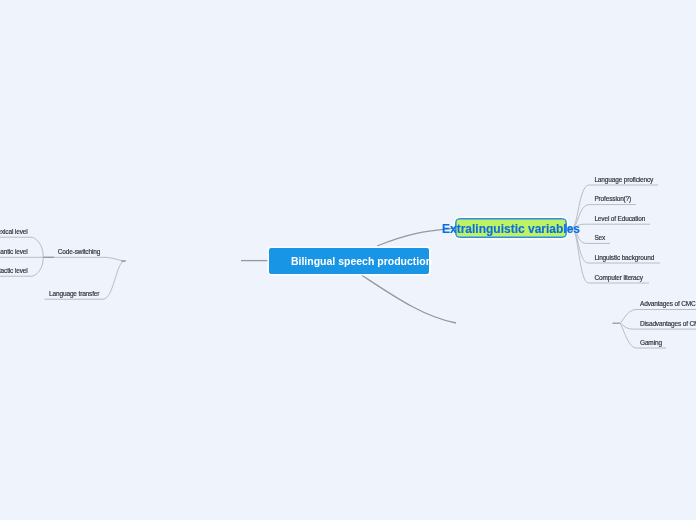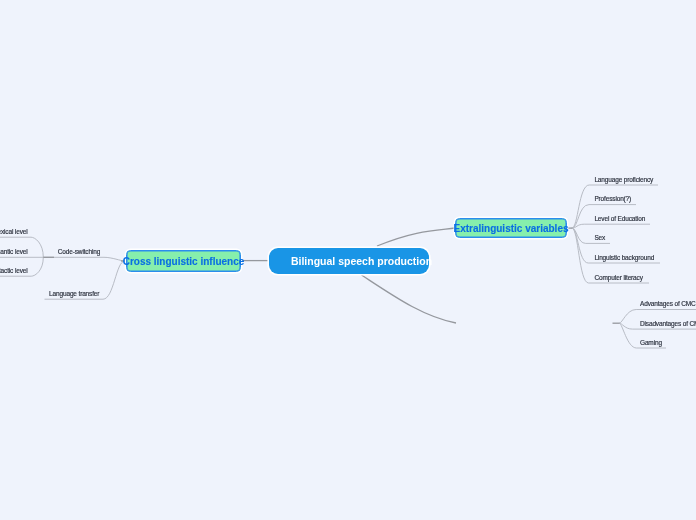--- a/index.html
+++ b/index.html
@@ -4,24 +4,24 @@
 <title>Mind map</title>
 <style>
   html,body{margin:0;padding:0;}
   body{width:696px;height:520px;background:#eff3fc;overflow:hidden;
        font-family:"Liberation Sans",sans-serif;}
   #stage{position:relative;width:696px;height:520px;overflow:hidden;}
   svg#links{position:absolute;left:0;top:0;width:696px;height:520px;}
   .node{position:absolute;box-sizing:border-box;display:flex;align-items:center;
         justify-content:center;white-space:nowrap;}
   #root-node{left:269px;top:247.5px;width:160px;height:26px;background:#1995e6;color:#fff;
-      border-radius:9px;font-weight:bold;font-size:10.5px;
+      border-radius:2px;font-weight:bold;font-size:10.5px;
       box-shadow:0 0 0 1.6px #ffffff;padding-left:25px;}
-  .branch-node{background:#86efac;border:1px solid #2b8ded;border-radius:4.5px;color:#0a6fe3;
-      font-weight:bold;font-size:10px;-webkit-text-stroke:0.12px #0a6fe3;box-shadow:inset 0 0 0 0.6px #2b8ded, 0 0 0 1.4px #ffffff;padding-top:1px;}
+  .branch-node{background:#bef264;border:1px solid #2b8ded;border-radius:4.5px;color:#0a6fe3;
+      font-weight:bold;font-size:12px;-webkit-text-stroke:0.12px #0a6fe3;box-shadow:inset 0 0 0 0.6px #2b8ded, 0 0 0 1.4px #ffffff;padding-top:1px;}
   #branch-cli{left:126px;top:250px;width:115px;height:22px;}
   #branch-ev{left:455px;top:218px;width:112px;height:20px;}
   #branch-cmc{left:456px;top:313px;width:156px;height:21px;}
   .leaf{position:absolute;color:#2f3440;font-size:6.5px;white-space:nowrap;line-height:1;letter-spacing:-0.15px;-webkit-text-stroke:0.18px #2f3440;}
   .leaf.lft{text-align:right;}
 </style>
 </head>
 <body>
 
 <div id="stage">
@@ -55,23 +55,20 @@
       <path d="M612.5,323.2 L619.5,323.2"></path>
       <path d="M567,228.1 L572.2,228.1"></path>
       <path d="M121,261 L126,261"></path>
     </g>
   </svg>
 
   <div class="node" id="root-node">
     <span>Bilingual speech production</span>
   </div>
 
-  <div class="node branch-node" id="branch-cli">
-    <span>Cross linguistic influence</span>
-  </div>
   <div class="node branch-node" id="branch-ev">
     <span>Extralinguistic variables</span>
   </div>
 
   <div class="leaf" style="left:594.4px;top:176.6px">Language proficiency</div>
   <div class="leaf" style="left:594.4px;top:196.2px">Profession(?)</div>
   <div class="leaf" style="left:594.4px;top:215.8px">Level of Education</div>
   <div class="leaf" style="left:594.4px;top:235.0px">Sex</div>
   <div class="leaf" style="left:594.4px;top:254.6px">Linguistic background</div>
   <div class="leaf" style="left:594.4px;top:274.6px">Computer literacy</div>

